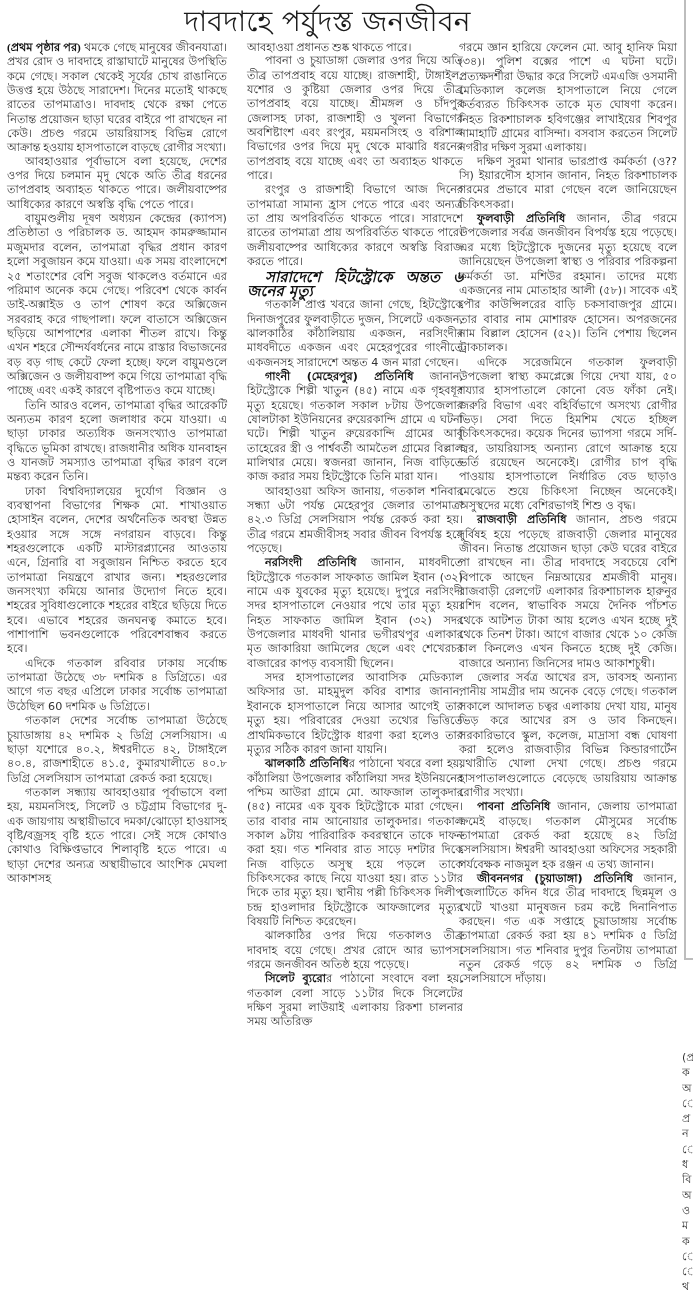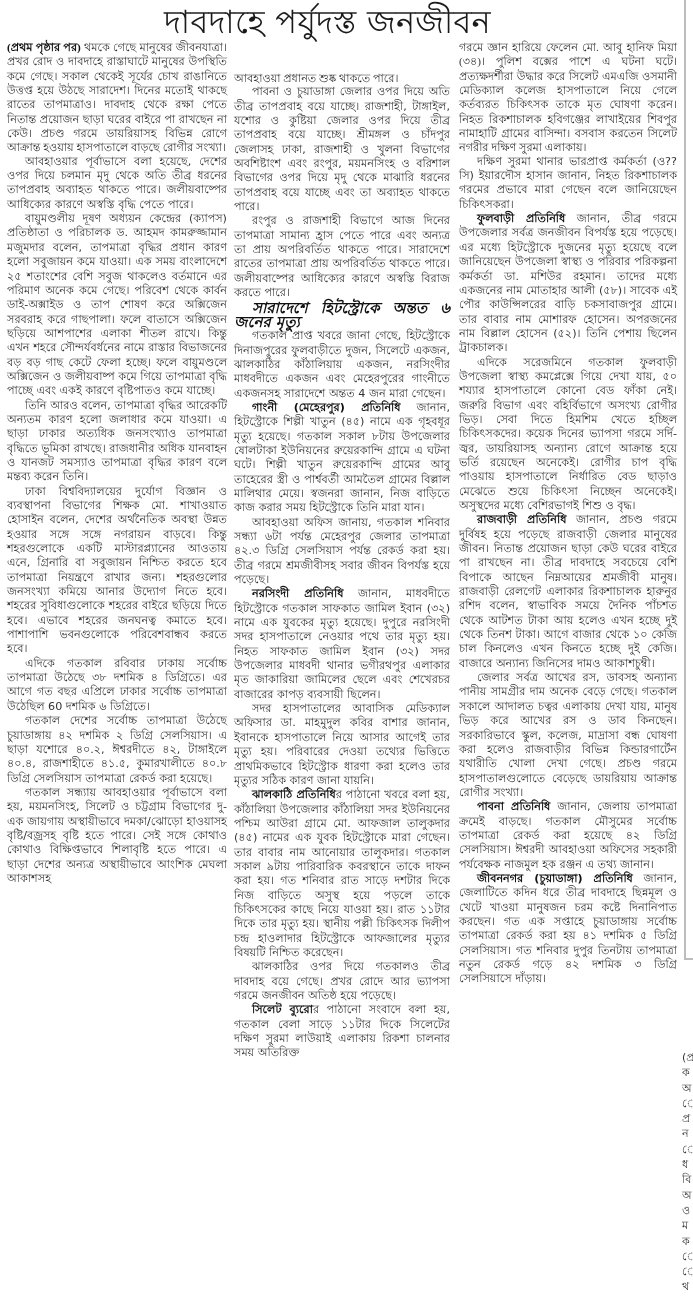--- a/index.html
+++ b/index.html
@@ -1,24 +1,24 @@
 <!DOCTYPE html>
 <html><head>
 <meta charset="utf-8">
 <style>
   html, body { margin:0; padding:0; background:#ffffff; }
   body { width:693px; height:1298px; overflow:hidden; position:relative;
          font-family:"DejaVu Sans","Liberation Sans",sans-serif; color:#2a2a2a; }
   .headline { position:absolute; left:0; top:2px; width:655px; text-align:center;
               font-family:"DejaVu Sans","Liberation Sans",sans-serif;
-              font-size:32px; line-height:40px; color:#1a1a1a; letter-spacing:0.3px; }
+              font-size:28px; line-height:40px; color:#1a1a1a; letter-spacing:0.3px; }
   .col { position:absolute; top:40px; font-size:11.2px; line-height:14.35px;
          text-align:justify; color:#333; }
   .col1 { left:7px; width:220px; }
-  .col2 { left:234px; width:216px;margin-top:31px; }
+  .col2 { left:247px; width:216px; }
   .col3 { left:459px; width:218px; }
   .col p { margin:0; text-indent:18px; }
   .col p.first { text-indent:0;font-family:Liberation Serif, serif; }
   .col b { font-weight:bold; color:#111; }
   .subhead { font-weight:bold; text-align:justify; text-indent:18px; color:#111; font-size:15px;font-style:italic; }
   .vrule { position:absolute; left:684px; top:0; width:2px; height:960px; background:#bdbdbd; }
   .vrule-cap { position:absolute; left:684px; top:958px; width:9px; height:2px; background:#bdbdbd; }
   .edge { position:absolute; left:682px; top:1050px; width:11px; font-size:11px; line-height:15.3px;
           color:#333; overflow:hidden; white-space:nowrap; }
 </style>

